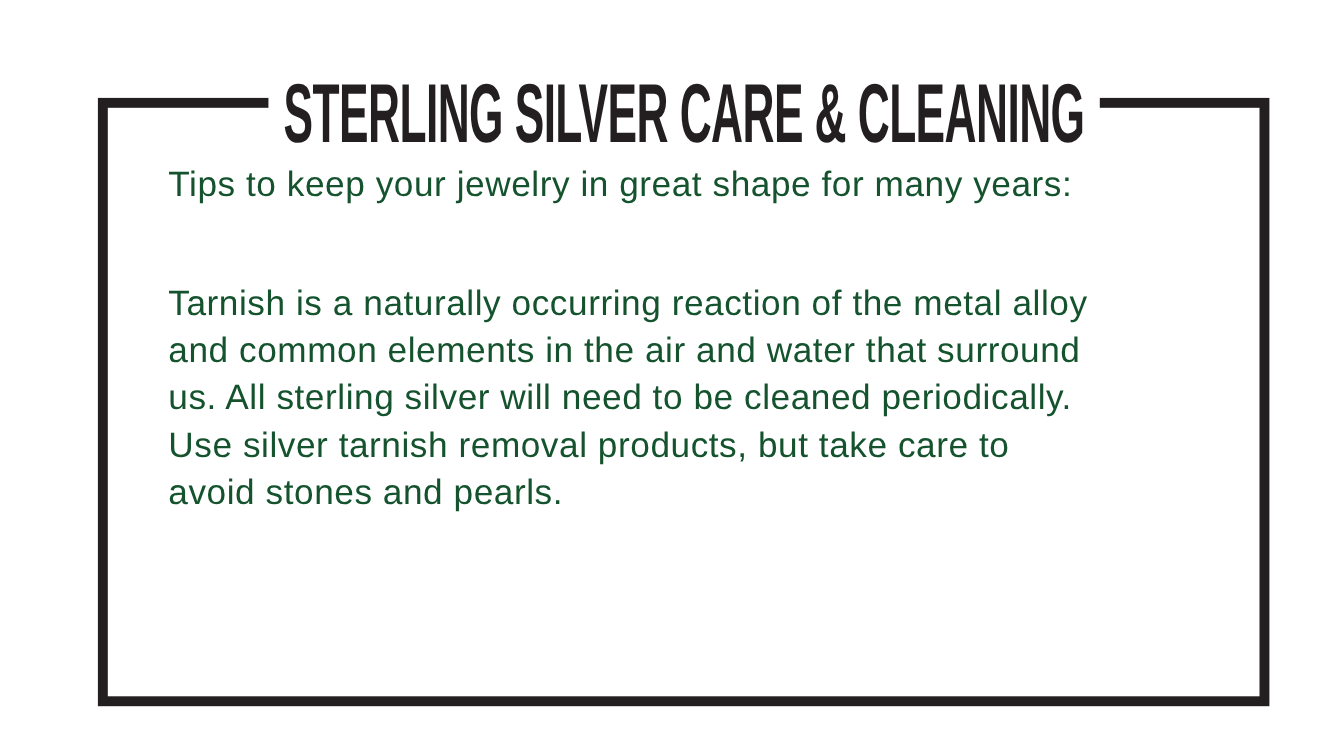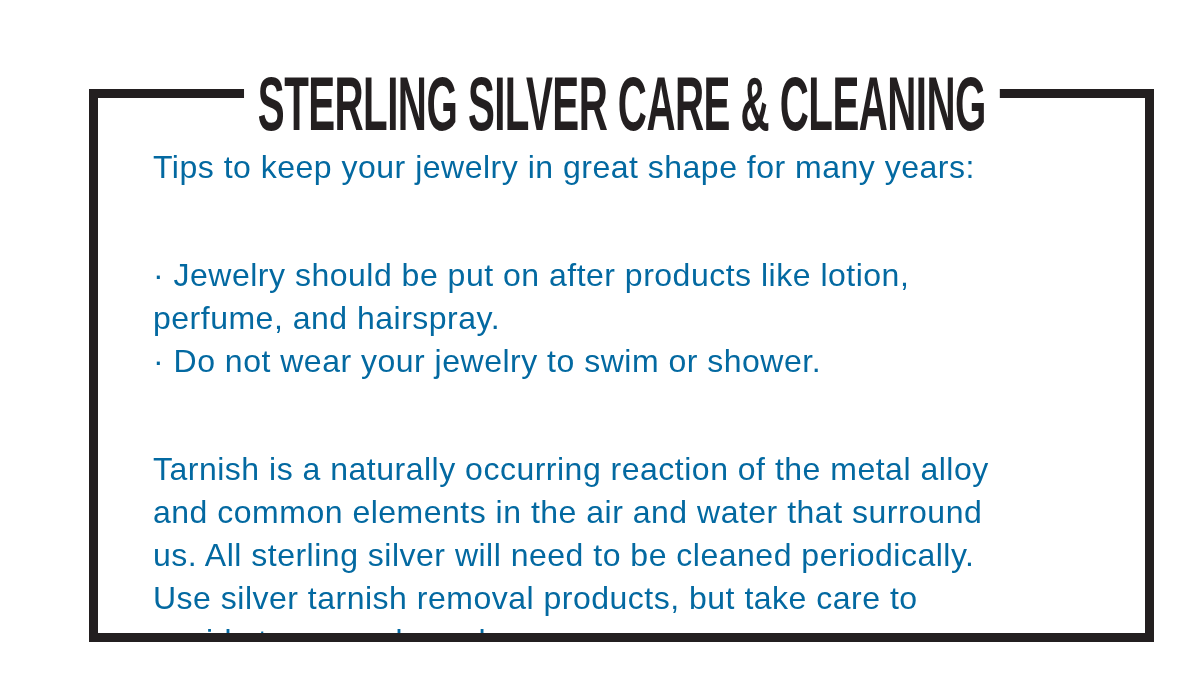--- a/index.html
+++ b/index.html
@@ -53,42 +53,39 @@
     right: 0;
     bottom: 0;
     padding: 37px 16px 0 44px;
     overflow: hidden;
   }
   .card-body p {
     font-size: 32px;
     line-height: 43px;
     letter-spacing: 0.5px;
     font-weight: 400;
-    color: #0369a1;
+    color: #14532d;
     white-space: pre-line;   
   }
   .card-body p + p {
     margin-top: 43px;        
   }
 </style>
 </head>
 <body>
 
 <div class="canvas">
   <div class="care-card">
 
     <div class="title-row">
       <h1 class="card-title">STERLING SILVER CARE &amp; CLEANING</h1>
     </div>
 
     <div class="card-body">
       <p>Tips to keep your jewelry in great shape for many years:</p>
-      <p>· Jewelry should be put on after products like lotion,
-perfume, and hairspray.
-· Do not wear your jewelry to swim or shower.</p>
       <p>Tarnish is a naturally occurring reaction of the metal alloy
 and common elements in the air and water that surround
 us. All sterling silver will need to be cleaned periodically.
 Use silver tarnish removal products, but take care to
 avoid stones and pearls.</p>
     </div>
 
   </div>
 </div>
 

